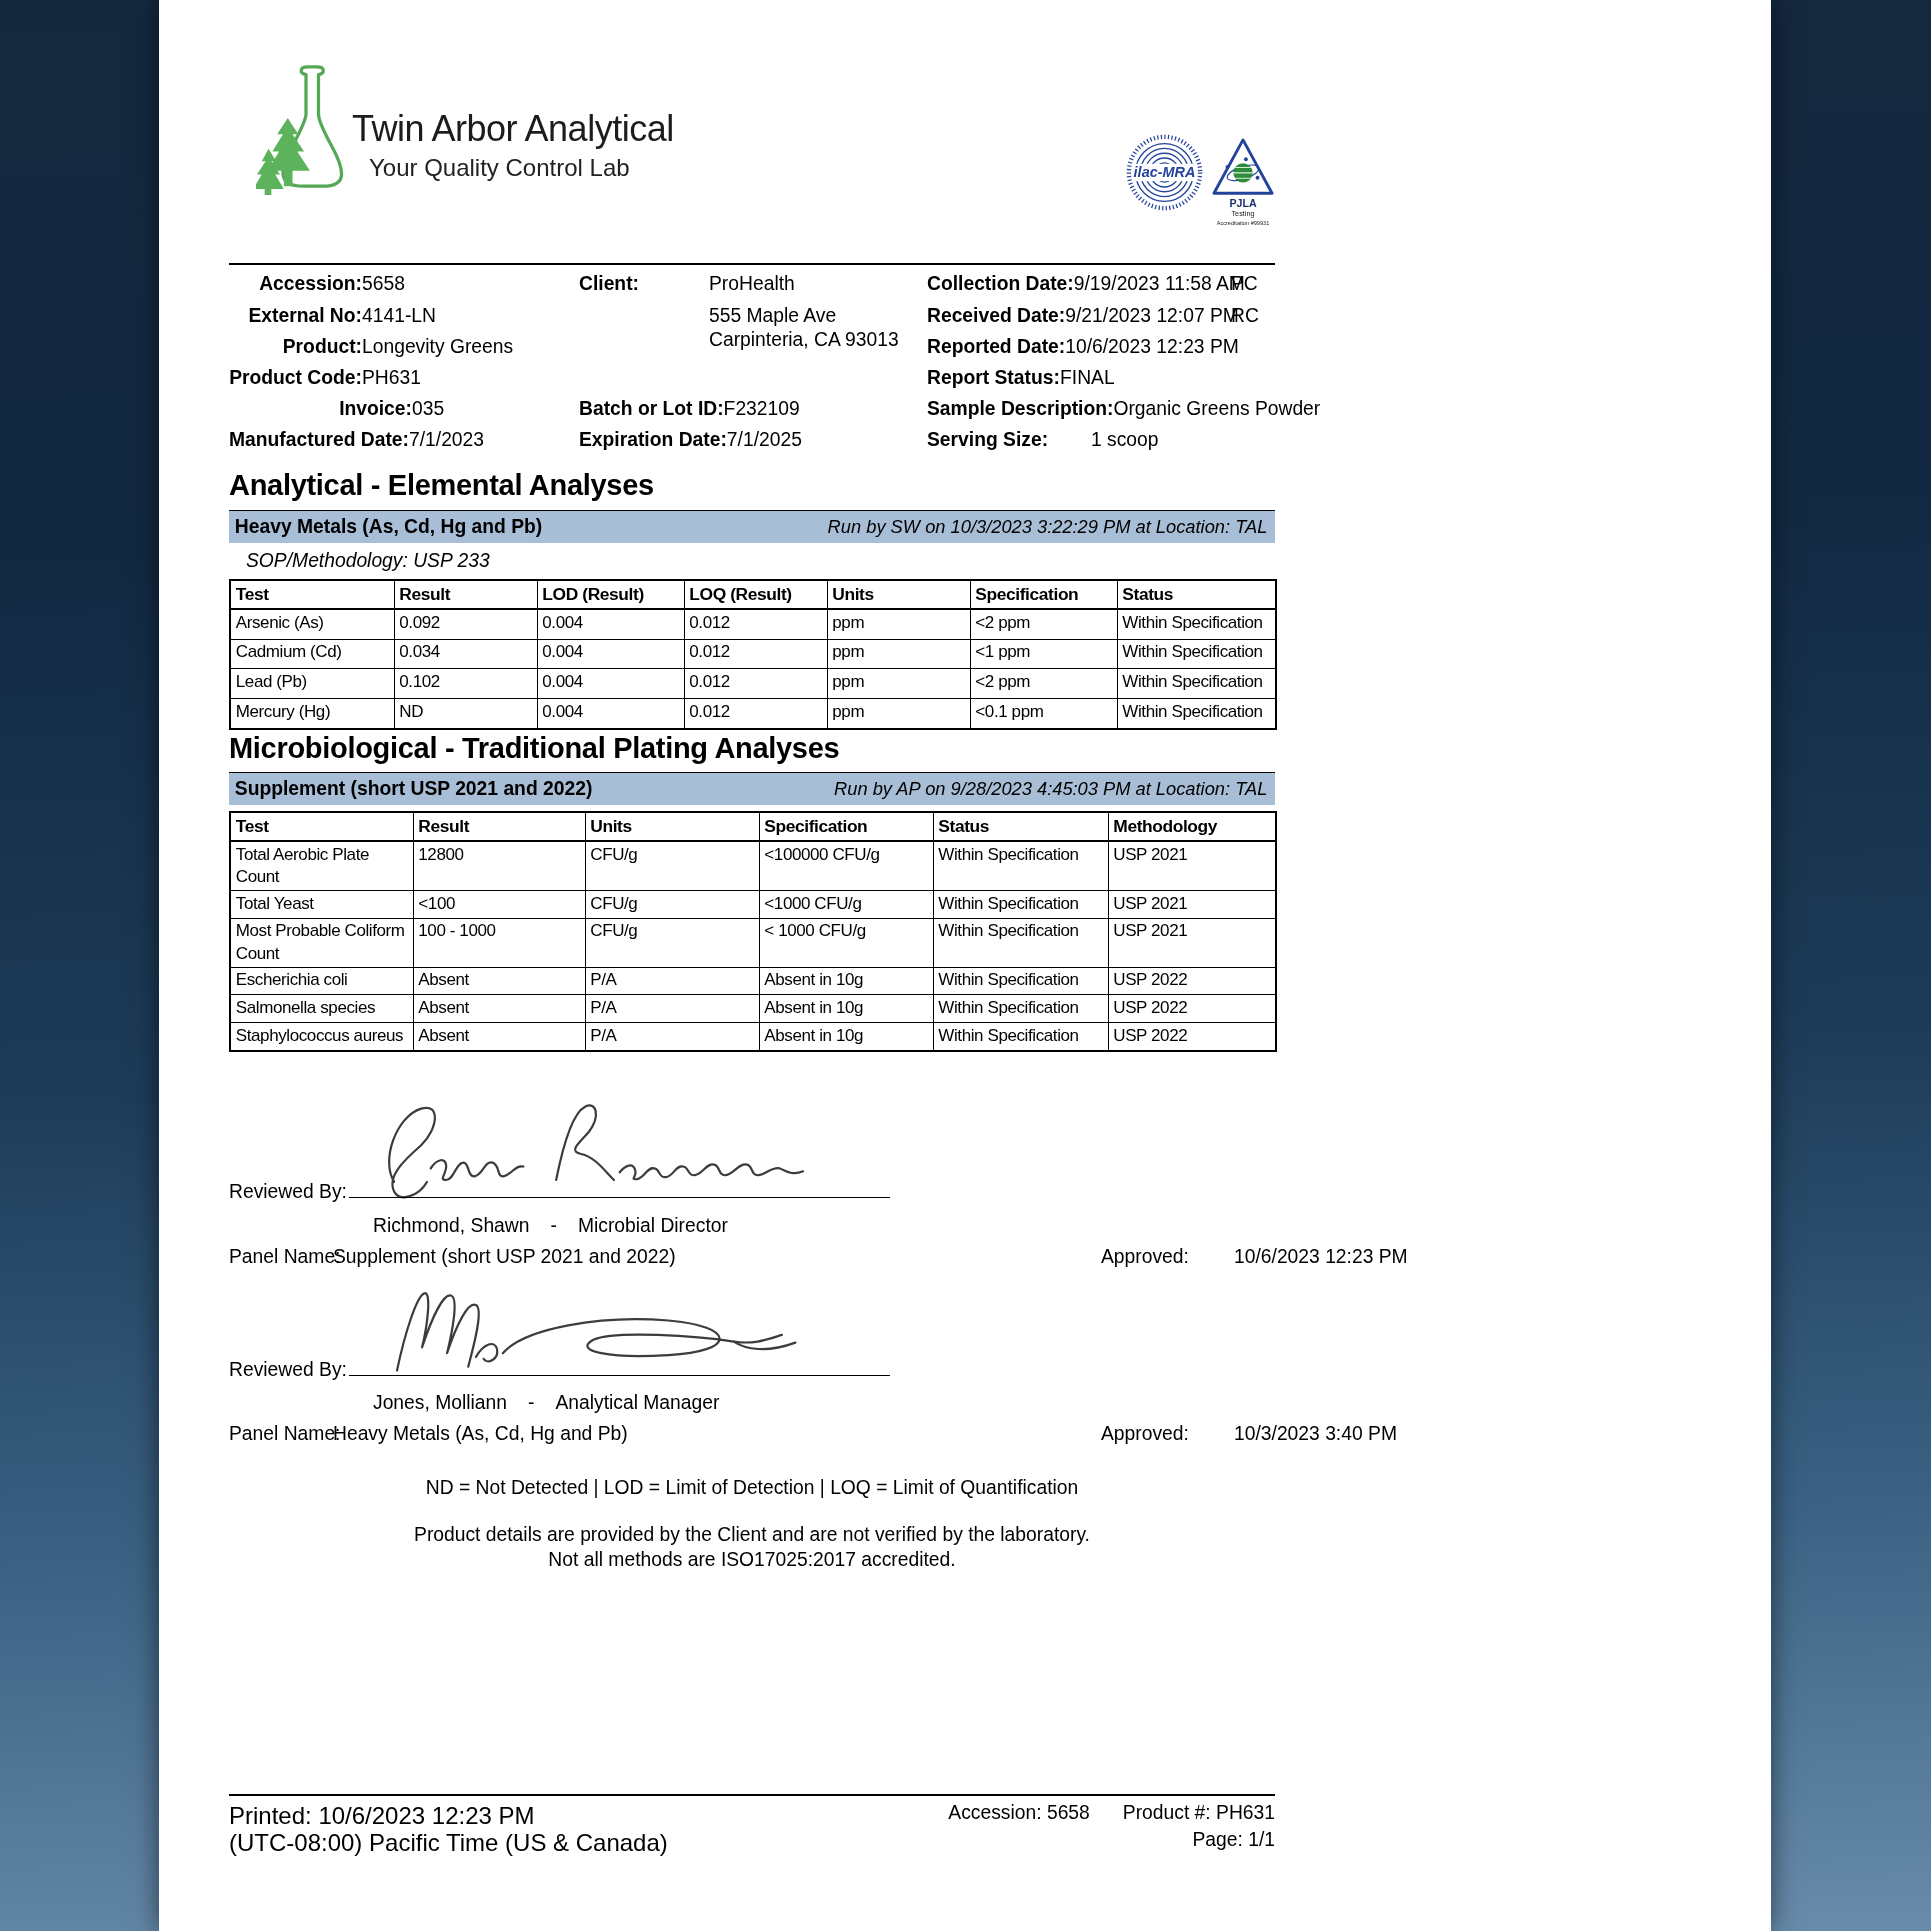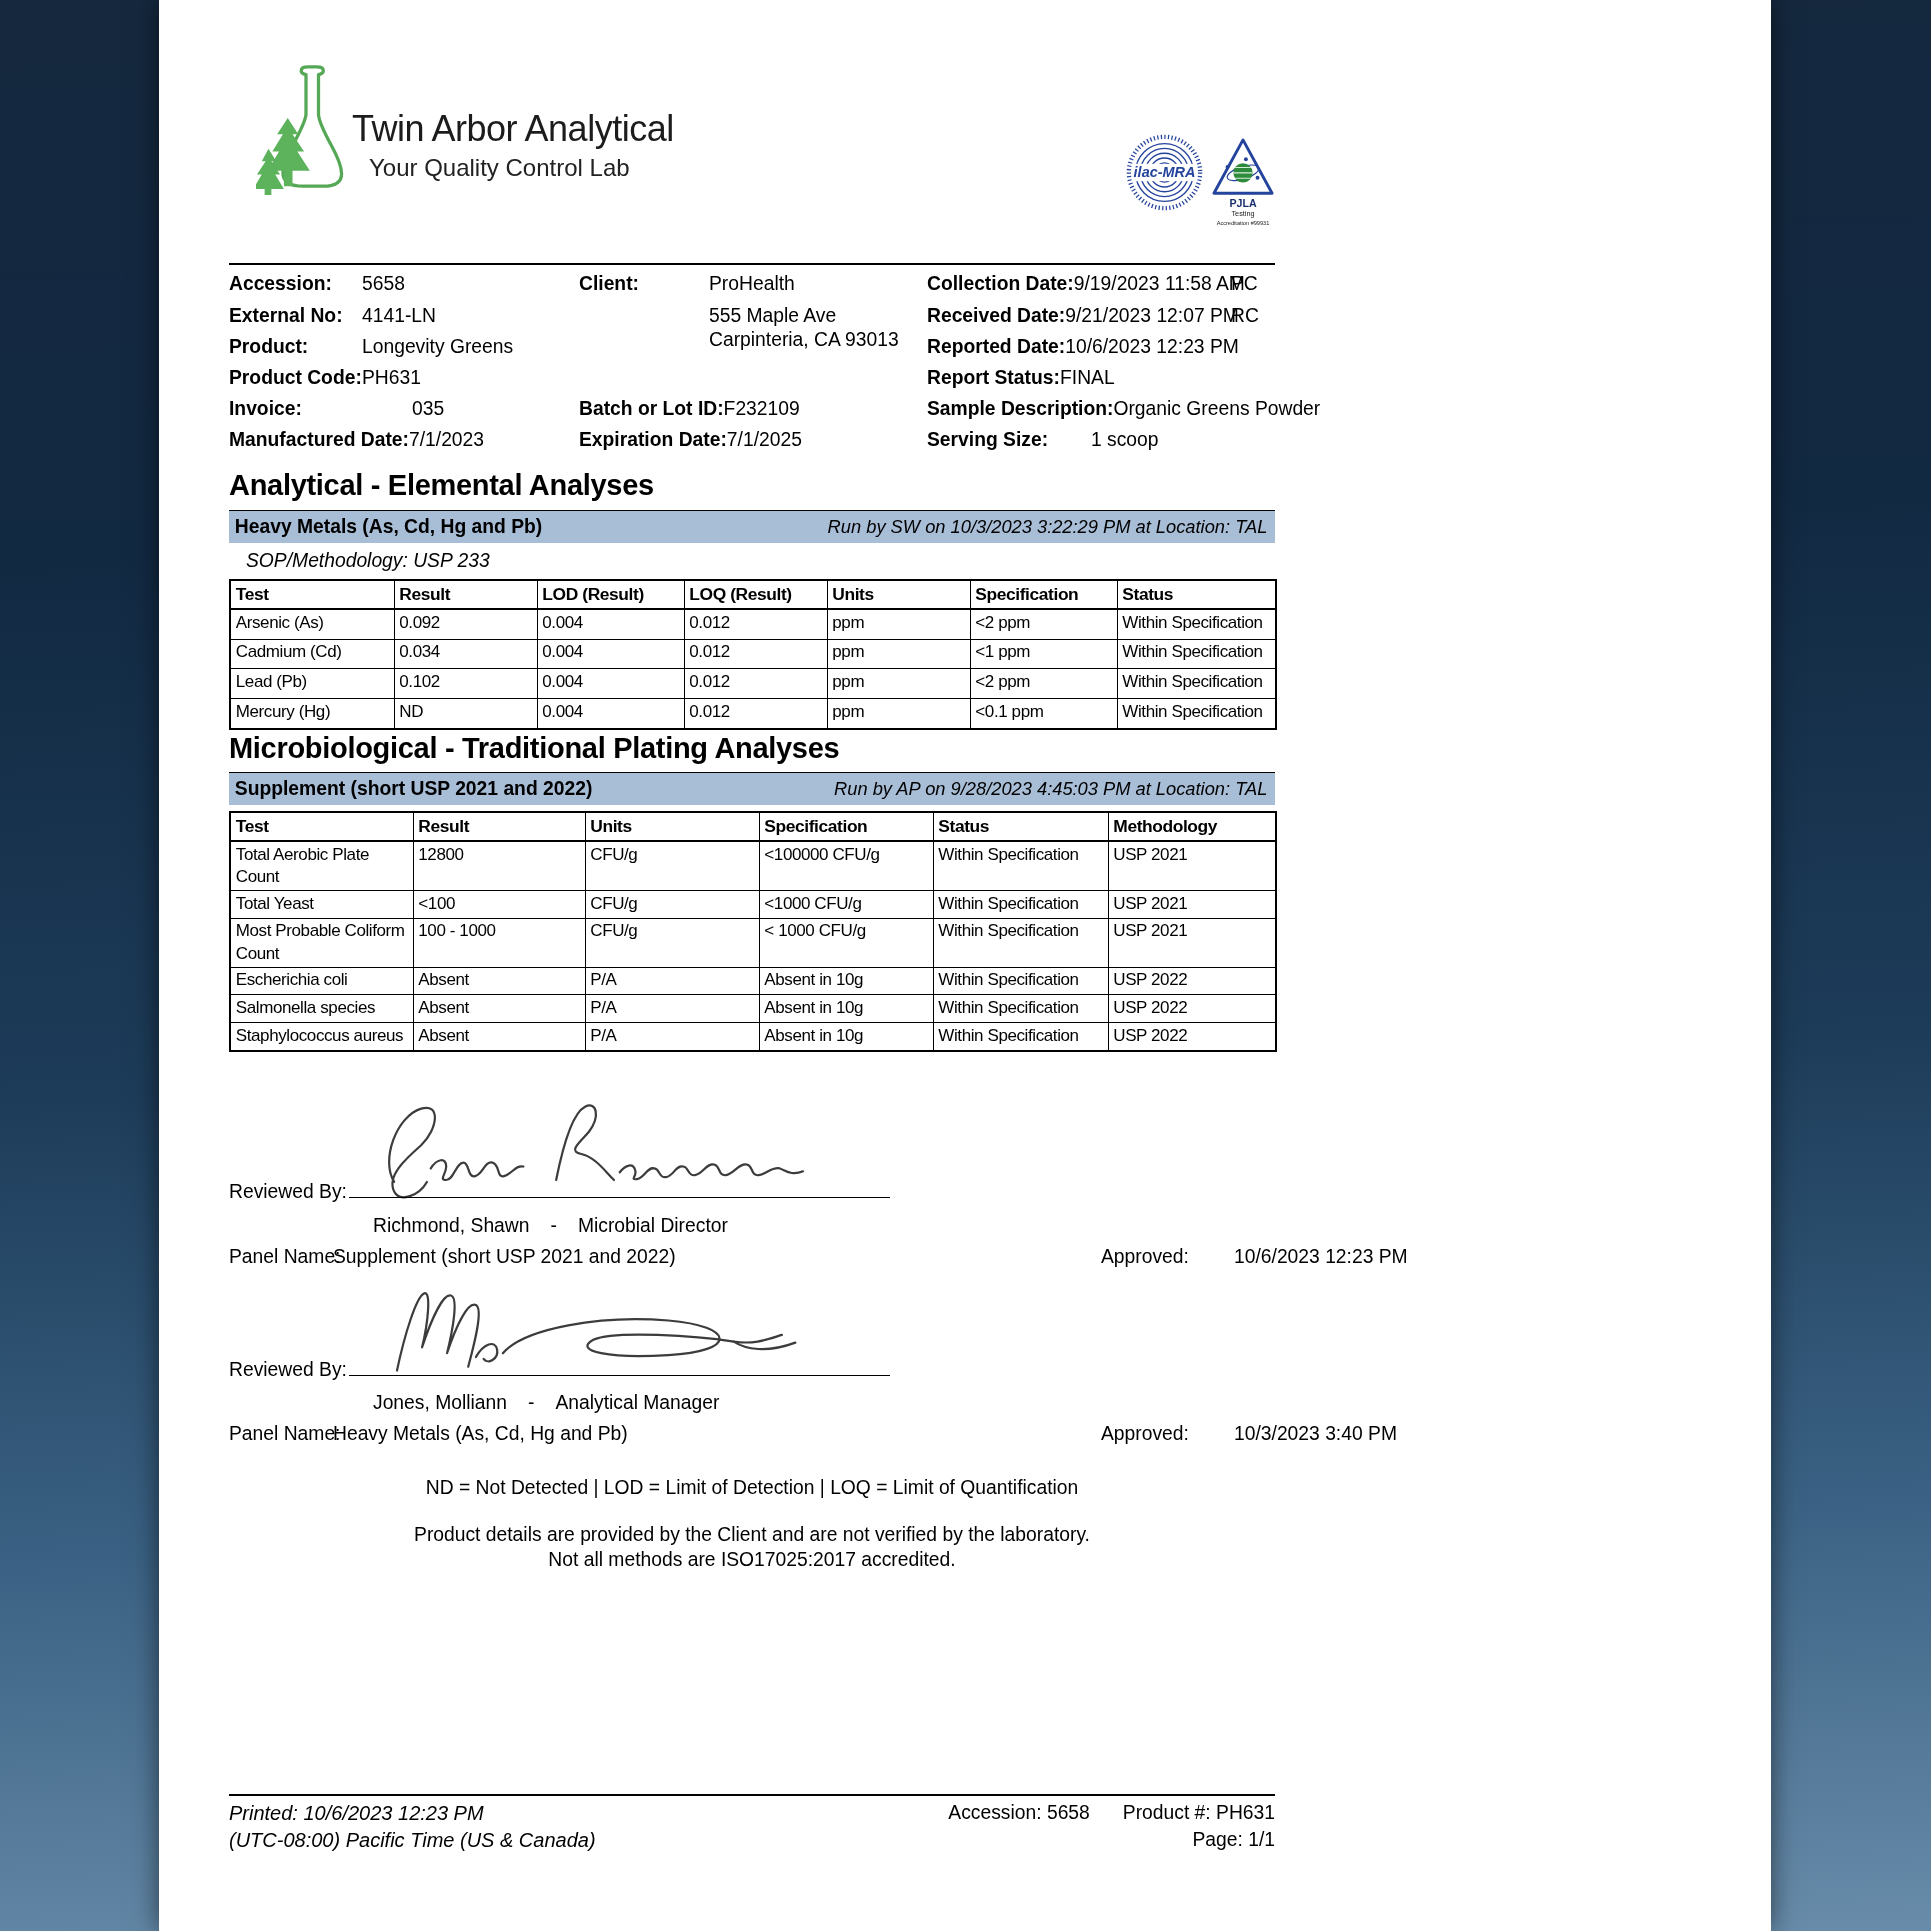--- a/index.html
+++ b/index.html
@@ -16,21 +16,21 @@
   .lab-address{position:absolute;left:83px;top:195px;font-size:19.3px;color:#2e2e2e;white-space:nowrap;}
   .ilac-logo{position:absolute;left:966px;top:133px;}
   .pjla-logo{position:absolute;left:1052px;top:137px;}
 
   .doc-title{position:absolute;left:70px;top:230px;width:1046px;text-align:center;font-size:25px;color:#000;}
 
   
   .info-rule{position:absolute;left:70px;top:263px;width:1046px;border-top:2.4px solid #000;}
   .info-item{position:absolute;height:25px;font-size:19.3px;white-space:nowrap;}
   .info-item .lbl{font-weight:bold;display:inline-block;}
-  .c1{left:70px;}  .c1 .lbl{min-width:133px;}
+  .c1{left:70px;}  .c1 .lbl{min-width:133px;text-align:right;}
   .c2{left:420px;} .c2 .lbl{min-width:130px;}
   .c2v{left:550px;position:absolute;font-size:19.3px;white-space:nowrap;}
   .c3{left:768px;} .c3 .lbl{min-width:133px;}
   .c3 .extra{position:absolute;left:304px;}
   .inv .lbl{min-width:183px;}
   .wide-lbl .lbl{min-width:164px;}
   .r0{top:273px}.r1{top:305px}.r2{top:336px}.r3{top:367px}.r4{top:398px}.r5{top:429px}
   .raddr2{top:329px}
 
   
@@ -59,21 +59,21 @@
   .dash{margin:0 21px;}
   .panel-row{position:absolute;left:70px;width:1046px;font-size:19.3px;height:25px;}
   .panel-val{position:absolute;left:104px;white-space:nowrap;}
   .appr-lbl{position:absolute;left:872px;}
   .appr-val{position:absolute;left:1005px;white-space:nowrap;}
 
   .center-line{position:absolute;left:70px;width:1046px;text-align:center;font-size:19.3px;}
 
   
   .footer-rule{position:absolute;left:70px;top:1794px;width:1046px;border-top:2.4px solid #000;}
-  .footer-left{position:absolute;left:70px;font-size:20px;white-space:nowrap;font-style:italic;}
+  .footer-left{position:absolute;left:70px;font-size:24px;white-space:nowrap;}
   .footer-right{position:absolute;left:70px;width:1046px;text-align:right;font-size:19.3px;white-space:nowrap;}
   .gap-left{margin-left:33px;}
 
   .flask-stroke{fill:none;stroke:var(--brand-green,#55a855);stroke-width:3.4;stroke-linejoin:round;stroke-linecap:round;}
   .tree-fill{fill:var(--tree-green,#5cb35c);}
   .accr-blue{stroke:var(--accreditation-blue,#24439c);}
 </style>
 </head>
 <body>
 

